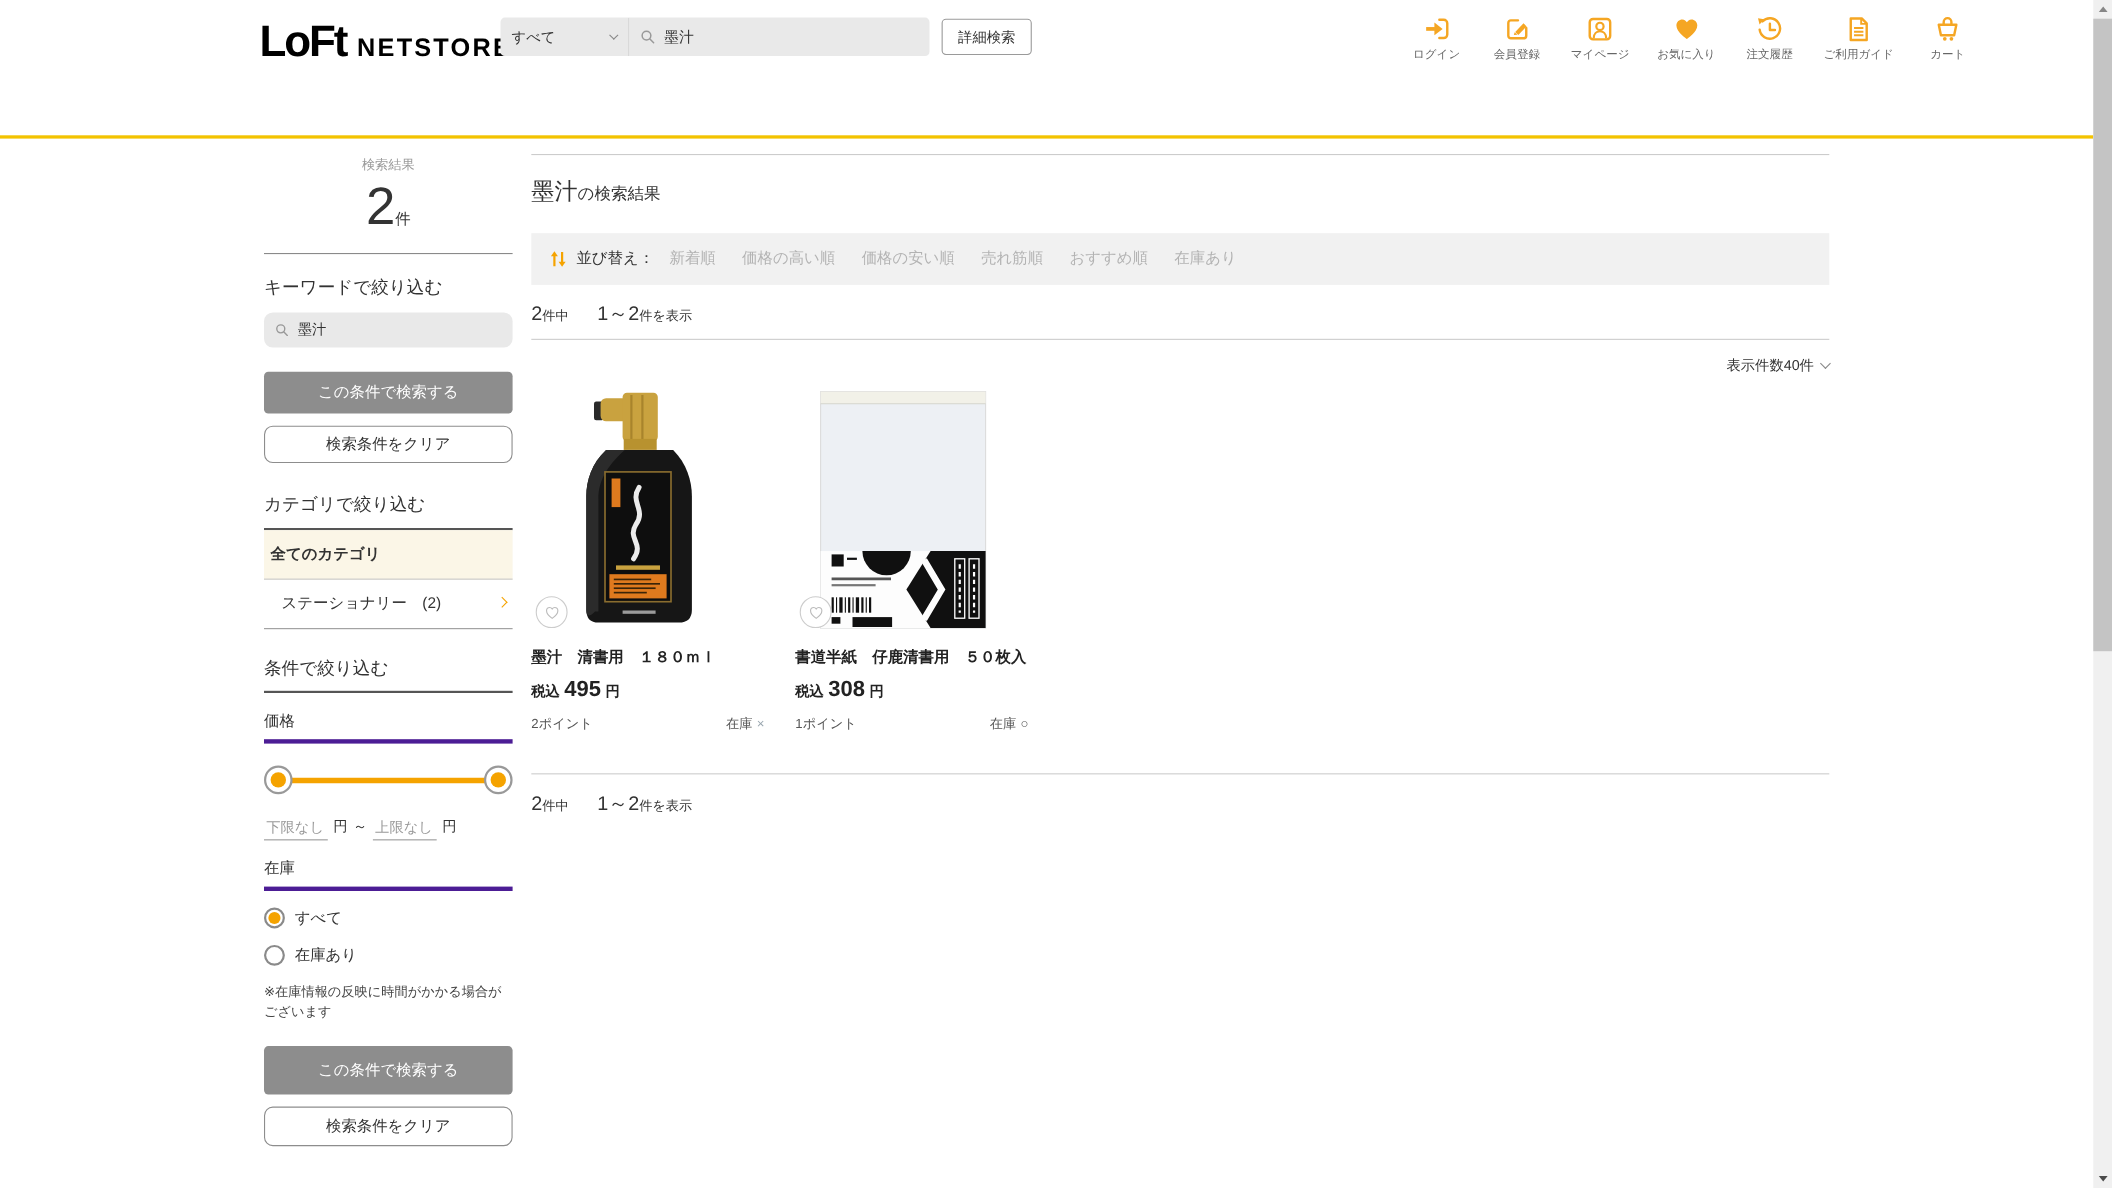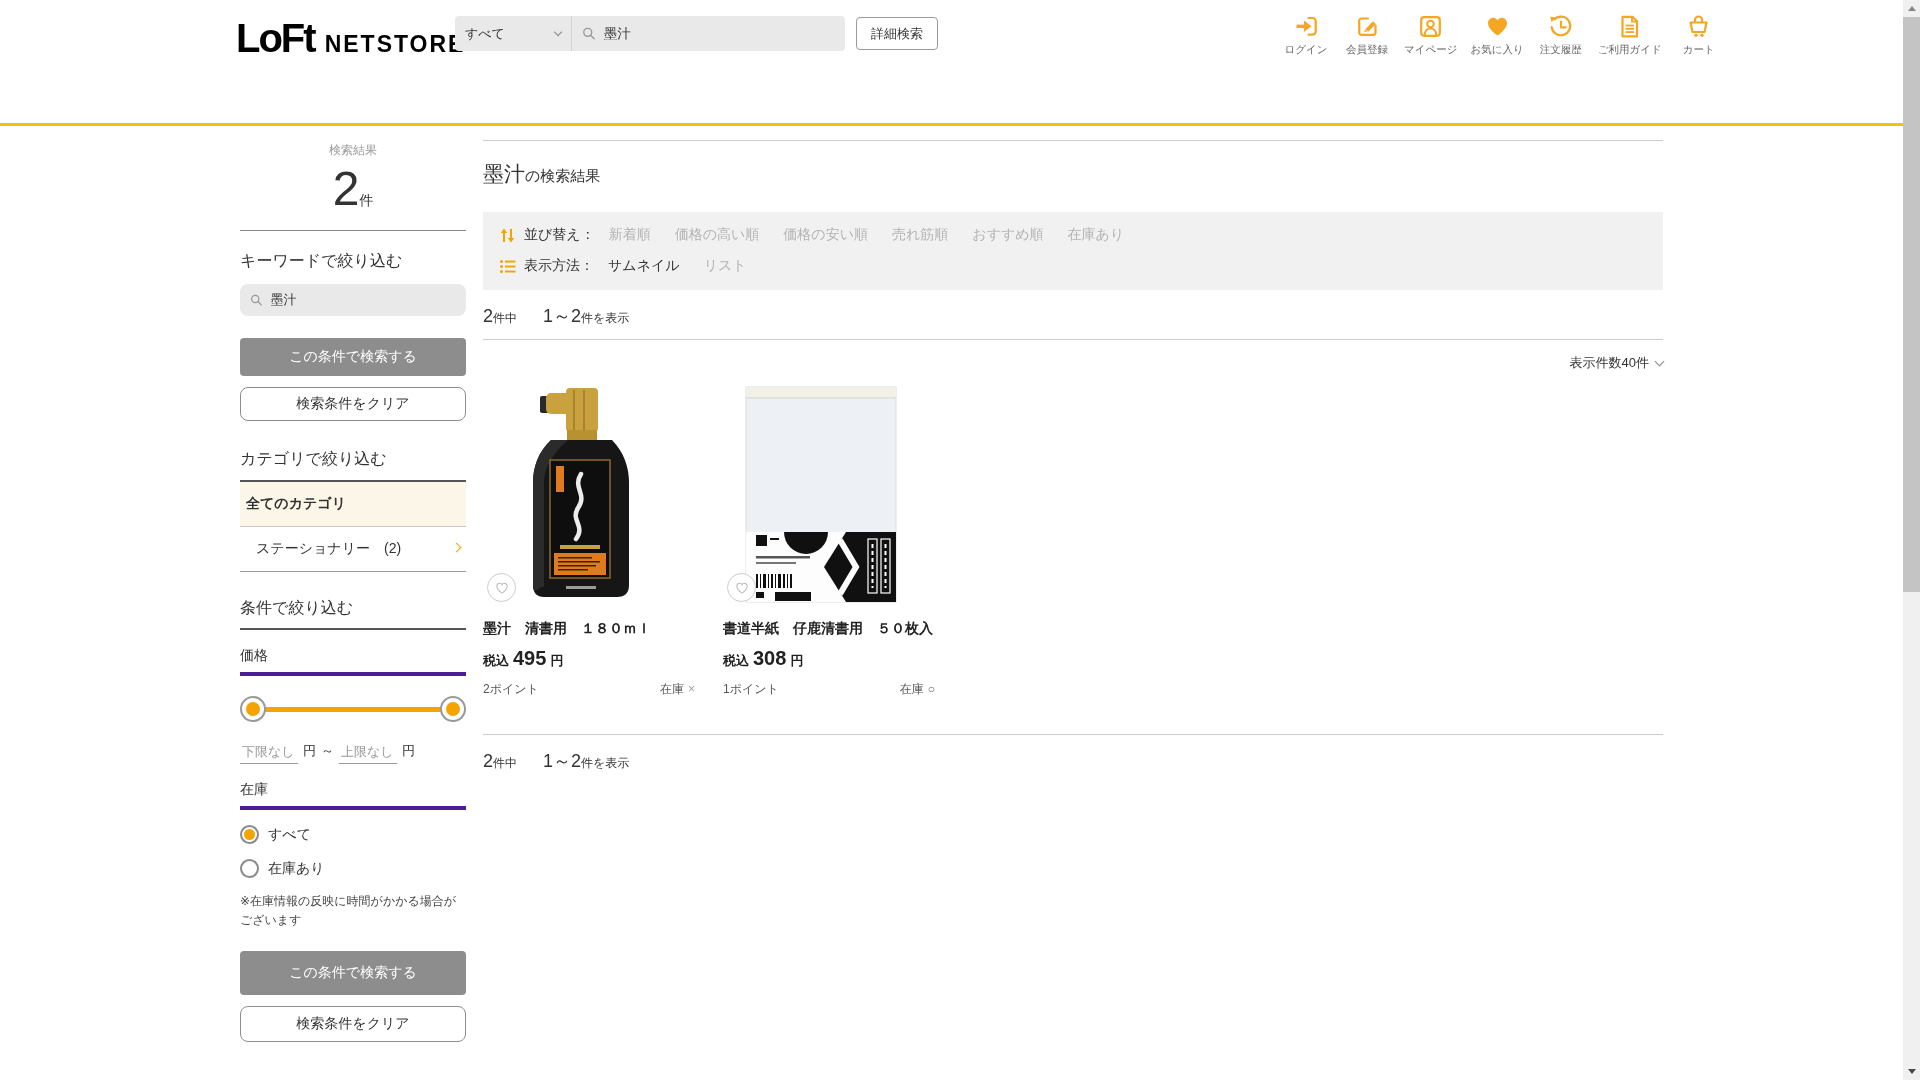--- a/index.html
+++ b/index.html
@@ -15,21 +15,21 @@
   .search-group { position:absolute; left:455px; top:16px; height:35px; display:flex; }
   .cat-select { width:116px; background:#e9e9e9; border-radius:4px 0 0 4px; display:flex;
     align-items:center; justify-content:space-between; padding:0 10px; font-size:13px; cursor:pointer; }
   .search-box { width:274px; background:#e9e9e9; border-radius:0 4px 4px 0;
     border-left:1px solid #d2d2d2; display:flex; align-items:center; padding:0 10px; gap:8px; }
   .search-box input { border:none; background:transparent; outline:none; font-size:13.5px;
     color:#333; width:100%; font-family:inherit; }
   .adv-btn { position:absolute; left:856px; top:17px; width:82px; height:33px; background:#fff;
     border:1px solid #9a9a9a; border-radius:4px; font-size:13px; color:#333; cursor:pointer; font-family:inherit; }
 
-  .utils { position:absolute; left:1282px; top:13px; display:flex; gap:13px; }
+  .utils { position:absolute; left:1282px; top:13px; display:flex; gap:25px; }
   .util-item { display:flex; flex-direction:column; align-items:center; min-width:48px; cursor:pointer; }
   .util-item svg { width:27px; height:27px; }
   .util-label { font-size:10.5px; color:#666; margin-top:3px; white-space:nowrap; }
 
   
   .nav { position:absolute; left:243px; top:76px; width:1418px; height:47px; display:flex; }
   .nav-item { flex:1; border-left:1px solid #ddd; display:flex; align-items:center;
     justify-content:center; font-size:14px; color:#222; cursor:pointer; white-space:nowrap; }
   .nav-item:last-child { border-right:1px solid #ddd; }
   .goldline { position:absolute; left:0; top:123px; width:1903px; height:3px; background:#F3C300; }
@@ -295,33 +295,20 @@
           <polygon points="8.8,11 12,15.5 15.2,11" fill="#F5A300"></polygon>
         </svg>
         <span class="rowlabel">並び替え：</span>
         <span class="sort-link">新着順</span>
         <span class="sort-link">価格の高い順</span>
         <span class="sort-link">価格の安い順</span>
         <span class="sort-link">売れ筋順</span>
         <span class="sort-link">おすすめ順</span>
         <span class="sort-link">在庫あり</span>
       </div>
-      <div class="sortrow">
-        <svg viewBox="0 0 17 17">
-          <circle cx="2.5" cy="3.5" r="1.5" fill="#F5A300"></circle>
-            <rect x="6" y="2.6" width="10.5" height="1.9" fill="#F5A300"></rect>
-          <circle cx="2.5" cy="8.5" r="1.5" fill="#F5A300"></circle>
-            <rect x="6" y="7.6" width="10.5" height="1.9" fill="#F5A300"></rect>
-          <circle cx="2.5" cy="13.5" r="1.5" fill="#F5A300"></circle>
-            <rect x="6" y="12.6" width="10.5" height="1.9" fill="#F5A300"></rect>
-        </svg>
-        <span class="rowlabel">表示方法：</span>
-        <span class="view-link active">サムネイル</span>
-        <span class="view-link">リスト</span>
-      </div>
     </div>
 
     <div class="count-row">
       <span class="n">2</span><span class="u">件中</span><span class="gap"></span><span class="n">1～2</span><span class="u">件を表示</span>
     </div>
     <hr>
 
     <div class="perpage">
       <span>表示件数40件</span>
       <span class="chev"></span>

